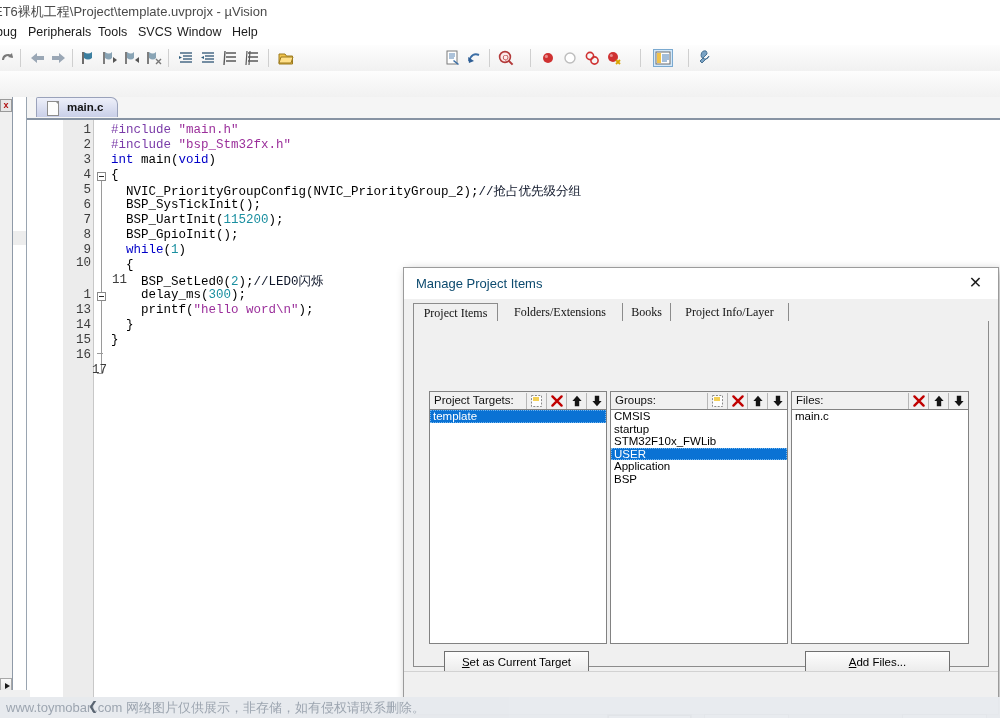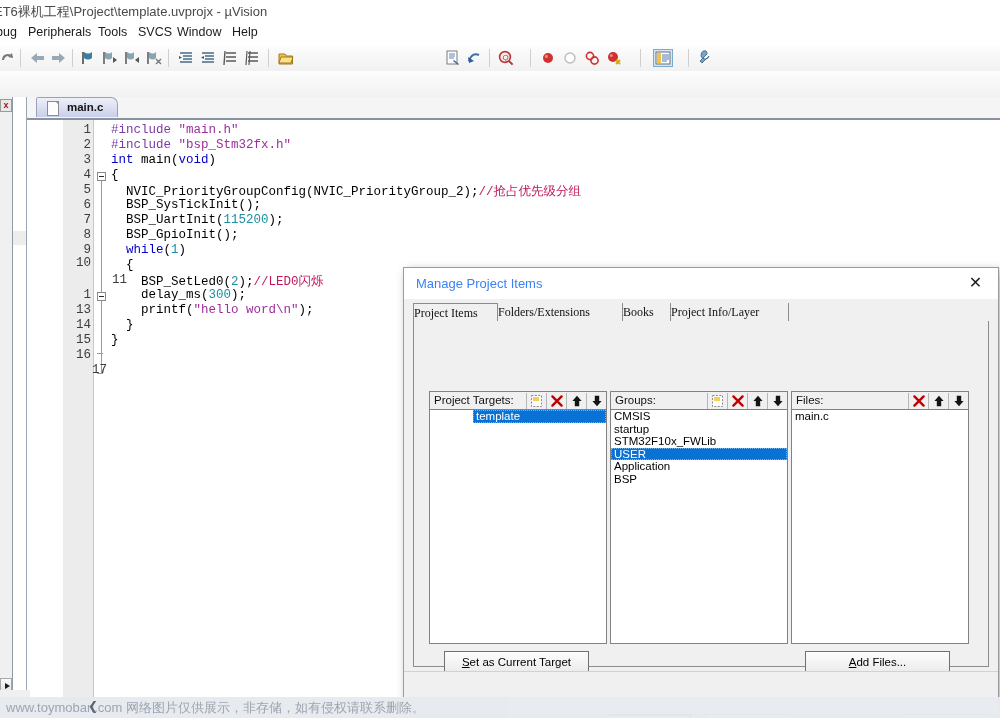--- a/index.html
+++ b/index.html
@@ -142,57 +142,57 @@
   }
   .cline{
     position:absolute;left:84px;white-space:pre;
     font-family:"Liberation Mono","DejaVu Sans Mono",monospace;
     font-size:12.5px;color:#000;
   }
   .k-pre{color:#7a3ba8;}      
   .k-str{color:#9b2f9b;}      
   .k-kw{color:#0000c8;margin-top:45px;}       
   .k-num{color:#1a8fa0;}      
-  .k-cmt{color:#be185d;}      
+  .k-cmt{color:#0f172a;}      
   .fold{
     position:absolute;width:9px;height:9px;background:#fff;
     border:1px solid #8a8a8a;box-sizing:border-box;
   }
   .fold i{
     position:absolute;left:1px;top:3px;width:5px;height:1px;background:#2a2a2a;
   }
   .foldbar{position:absolute;width:1px;background:#9a9a9a;}
   .foldtick{position:absolute;height:1px;background:#9a9a9a;}
 
   
   #dialog{
     position:absolute;left:403px;top:267px;width:594px;height:446px;
     background:#f0f0f0;border:1px solid #9b9b9b;
     box-shadow:3px 3px 9px rgba(0,0,0,0.30);
   }
   #dlgtitle{
     position:absolute;left:0;top:0;width:594px;height:31px;background:#ffffff;
   }
   #dlgtitle .t{
-    position:absolute;left:12px;top:8px;font-size:13px;color:#3b82f6;
+    position:absolute;left:12px;top:8px;font-size:13px;color:#0c4a6e;
   }
   #dlgclose{
     position:absolute;right:0;top:0;width:45px;height:30px;
     color:#1b1b1b;font-size:16px;line-height:30px;text-align:center;
   }
   #dlgbody{
     position:absolute;left:0;top:31px;width:594px;height:415px;background:#f0f0f0;
   }
 
   
   #dtabs{position:absolute;left:9px;top:4px;width:576px;height:19px;}
   .dtab{
     position:absolute;top:0;height:19px;box-sizing:border-box;
     font-family:"Liberation Serif","DejaVu Serif",serif;
-    font-size:12px;color:#111;line-height:18px;
+    font-size:12px;color:#111;text-align:center;line-height:18px;
     background:#f0f0f0;border-right:1px solid #8c8c8c;
   }
   .dtab.active{
     background:#f0f0f0;border:1px solid #8c8c8c;border-bottom:1px solid #f0f0f0;
     border-top:1px solid #8c8c8c;font-weight:normal;
   }
   #dtabline{
     position:absolute;left:9px;top:22px;width:576px;height:1px;background:#8c8c8c;
   }
   #dpanel{
@@ -586,21 +586,21 @@
             <div style="position:absolute;left:3px;top:1px;"><svg width="14" height="14" viewBox="0 0 14 14">
                 <path d="M7 1.8 L11.6 7 H9.2 v5.2 H4.8 V7 H2.4 z" fill="#141414"></path>
               </svg></div>
           </div>
           <div class="hbtn" style="left: 156px;">
             <div style="position:absolute;left:3px;top:1px;"><svg width="14" height="14" viewBox="0 0 14 14">
                 <path d="M7 12.2 L2.4 7 H4.8 V1.8 h4.4 V7 h2.4 z" fill="#141414"></path>
               </svg></div>
           </div>
         </div>
-        <div class="listbox" style="left: 25px; top: 110px; width: 178px; height: 235px; padding-left: 43px;">
+        <div class="listbox" style="left: 25px; top: 110px; width: 178px; height: 235px;">
           <div class="litem sel">template</div>
         </div>
         <div class="collabelbar" style="left: 206px; top: 92px; width: 178px;">
           <div class="cl">Groups:</div>
           <div class="hbtn" style="left: 96px;">
             <div style="position:absolute;left:3px;top:1px;"><svg width="14" height="14" viewBox="0 0 14 14">
                 <rect x="1.5" y="1.5" width="10" height="11" fill="#fdfdfd" stroke="#8a8a8a" stroke-dasharray="2 1.4"></rect>
                 <path d="M3 3 h6 v4 h-6z" fill="#f3cf55"></path>
               </svg></div>
           </div>

